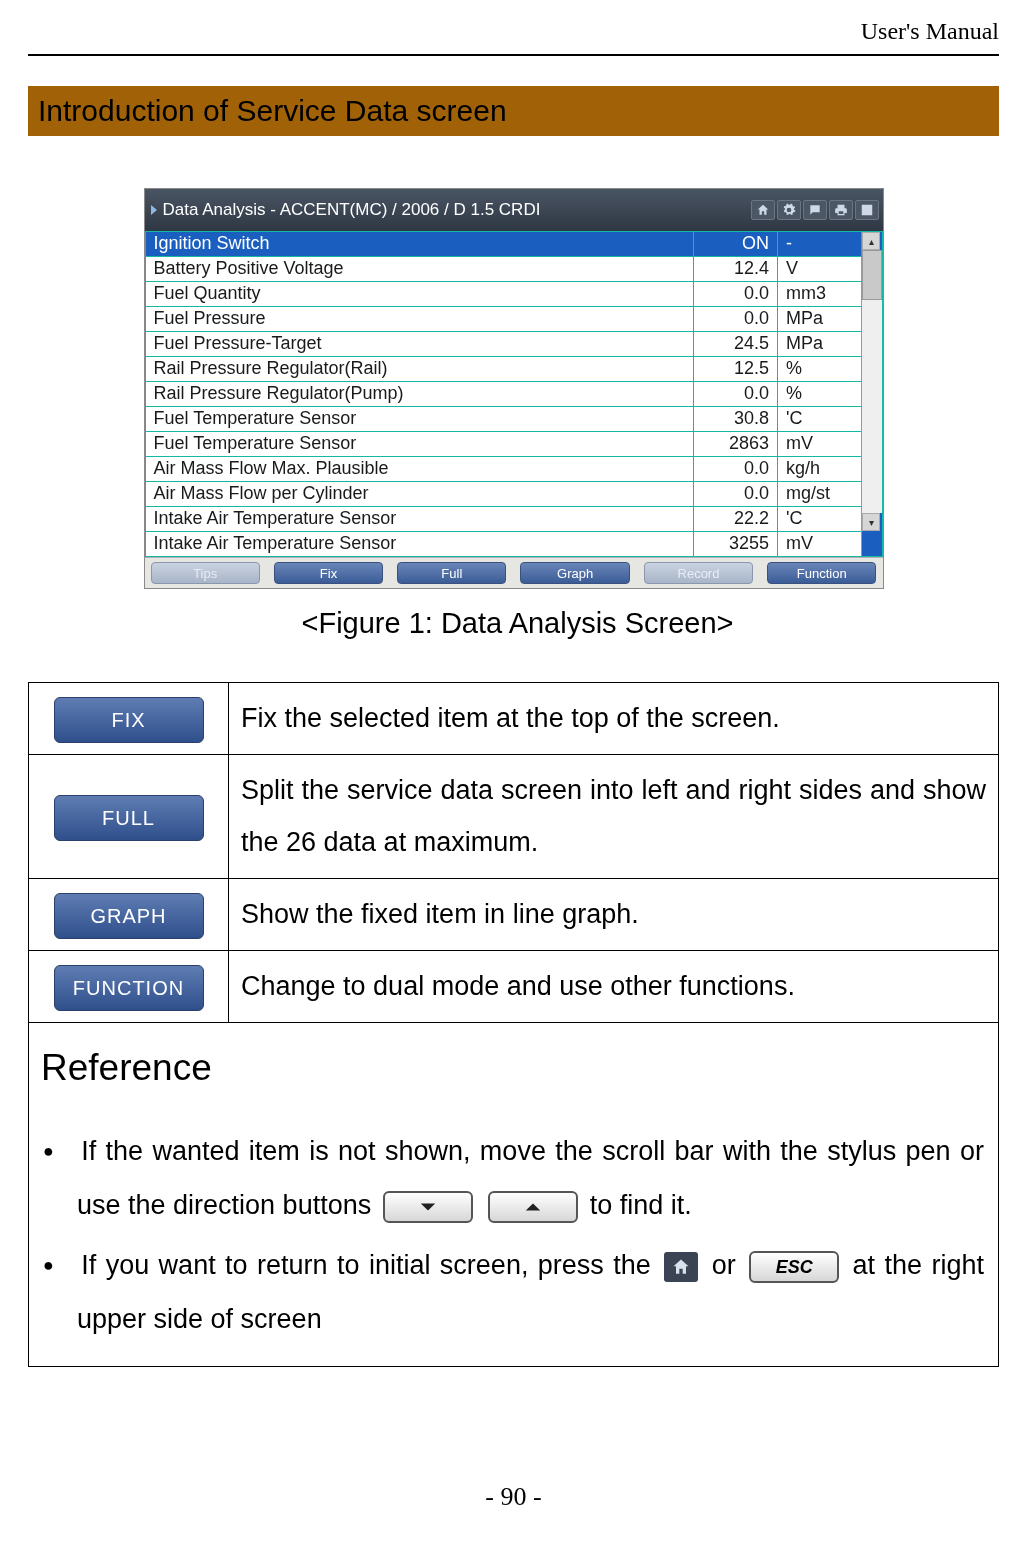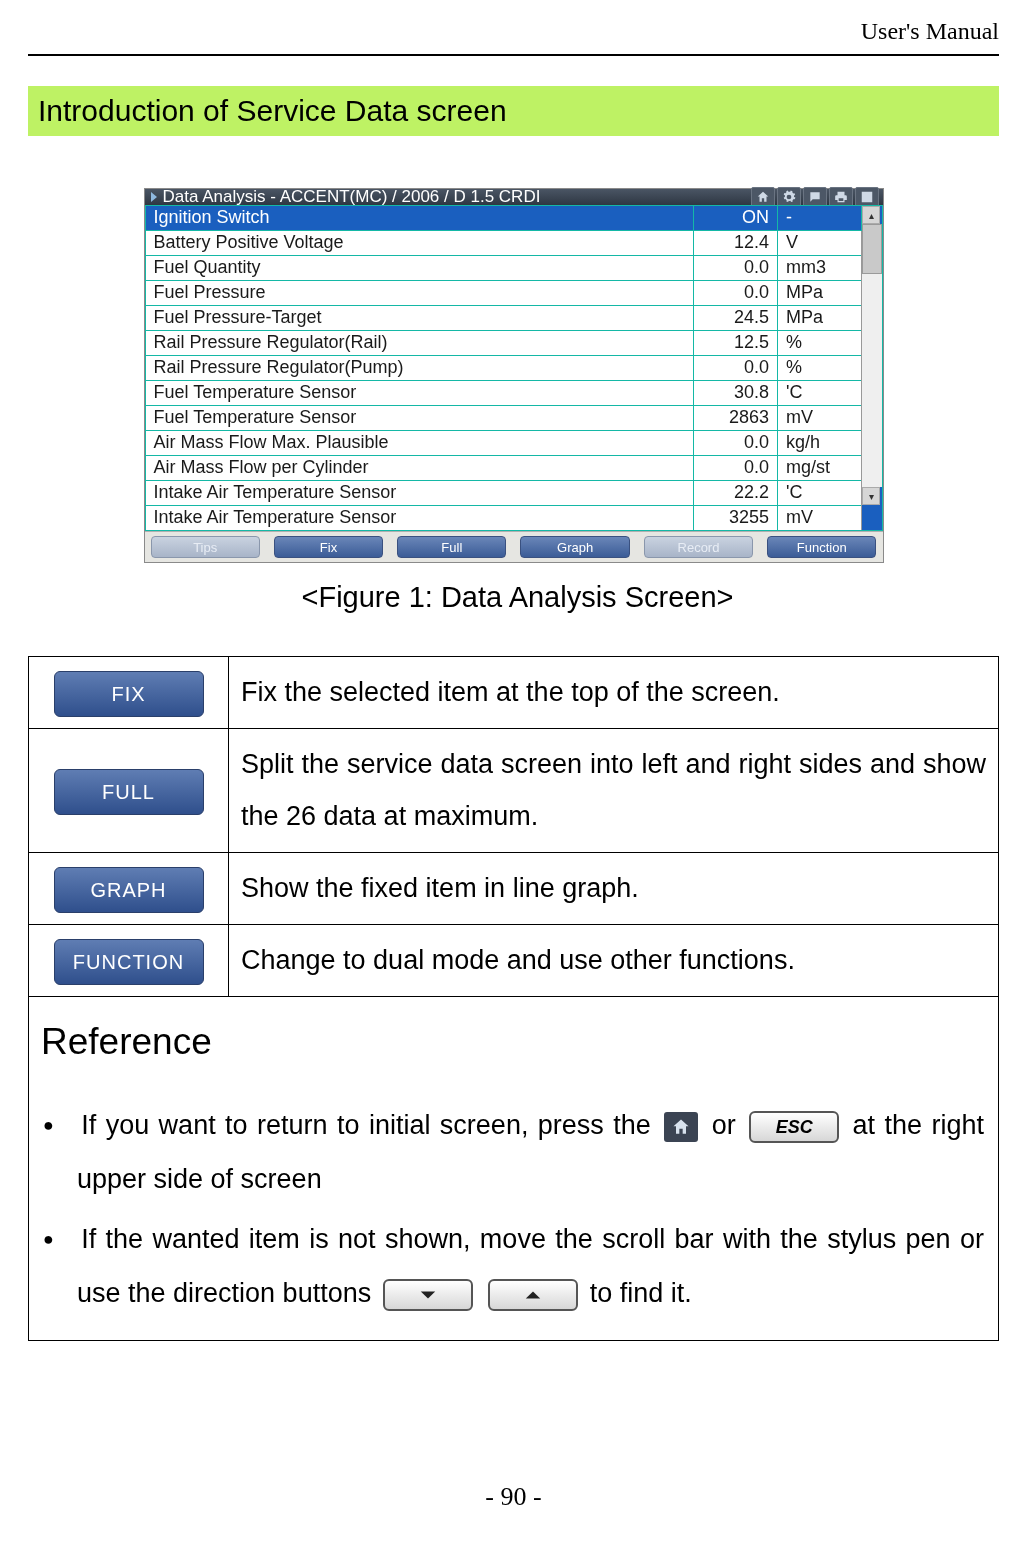--- a/index.html
+++ b/index.html
@@ -25,21 +25,21 @@
     right: 28px;
     border-top: 2px solid #000;
   }
   .content {
     position: absolute;
     top: 86px;
     left: 28px;
     right: 28px;
   }
   .section-title {
-    background: #bef264;
+    background: #a16207;
     font-size: 30px;
     padding: 8px 10px 8px 10px;
     font-weight: normal;
   }
   
   .figure-wrap {
     display: flex;
     flex-direction: column;
     align-items: center;
     margin-top: 52px;
@@ -49,21 +49,21 @@
     border: 1px solid #8a8a8a;
     background: #e8e8e6;
     font-family: Tahoma, Arial, sans-serif;
     font-size: 18px;
   }
   .app-titlebar {
     background: linear-gradient(#4a5564, #2e3743);
     color: #fff;
     display: flex;
     align-items: center;
-    height: 16px;
+    height: 42px;
     padding-left: 6px;
     font-size: 17px;
   }
   .app-titlebar .marker {
     width: 0; height: 0;
     border-top: 5px solid transparent;
     border-bottom: 5px solid transparent;
     border-left: 6px solid #8fb9e0;
     margin-right: 6px;
   }
@@ -367,42 +367,42 @@
       <td>Change to dual mode and use other functions.</td>
     </tr>
     <tr>
           <td colspan="2" class="ref-title" style="border-bottom:none;">Reference</td>
         </tr>
   </tbody>
     </table>
   <div class="ref-body">
     <ul>
       <li>
-        <span>If you want to return to initial screen, press the</span>
-        <span class="home-ic">
-            <svg viewBox="0 0 24 24">
-              <path d="M12 3l9 8h-3v9h-4v-6h-4v6H6v-9H3z"></path>
-            </svg>
-          </span>
-        <span>or</span>
-        <span class="esc-btn">ESC</span>
-        <span>at the right upper side of screen</span>
-      </li>
-      <li>
         <span>If the wanted item is not shown, move the scroll bar with the stylus pen or use the direction buttons</span>
         <span class="inline-btn">
             <svg viewBox="0 0 20 12">
               <path d="M2 2l8 8 8-8z"></path>
             </svg>
           </span>
         <span class="inline-btn">
             <svg viewBox="0 0 20 12">
               <path d="M2 10l8-8 8 8z"></path>
             </svg>
           </span>
         <span>to find it.</span>
       </li>
+      <li>
+        <span>If you want to return to initial screen, press the</span>
+        <span class="home-ic">
+            <svg viewBox="0 0 24 24">
+              <path d="M12 3l9 8h-3v9h-4v-6h-4v6H6v-9H3z"></path>
+            </svg>
+          </span>
+        <span>or</span>
+        <span class="esc-btn">ESC</span>
+        <span>at the right upper side of screen</span>
+      </li>
     </ul>
   </div>
 
 </div>
 
 <div class="page-num">- 90 -</div>
 
 </body></html>

